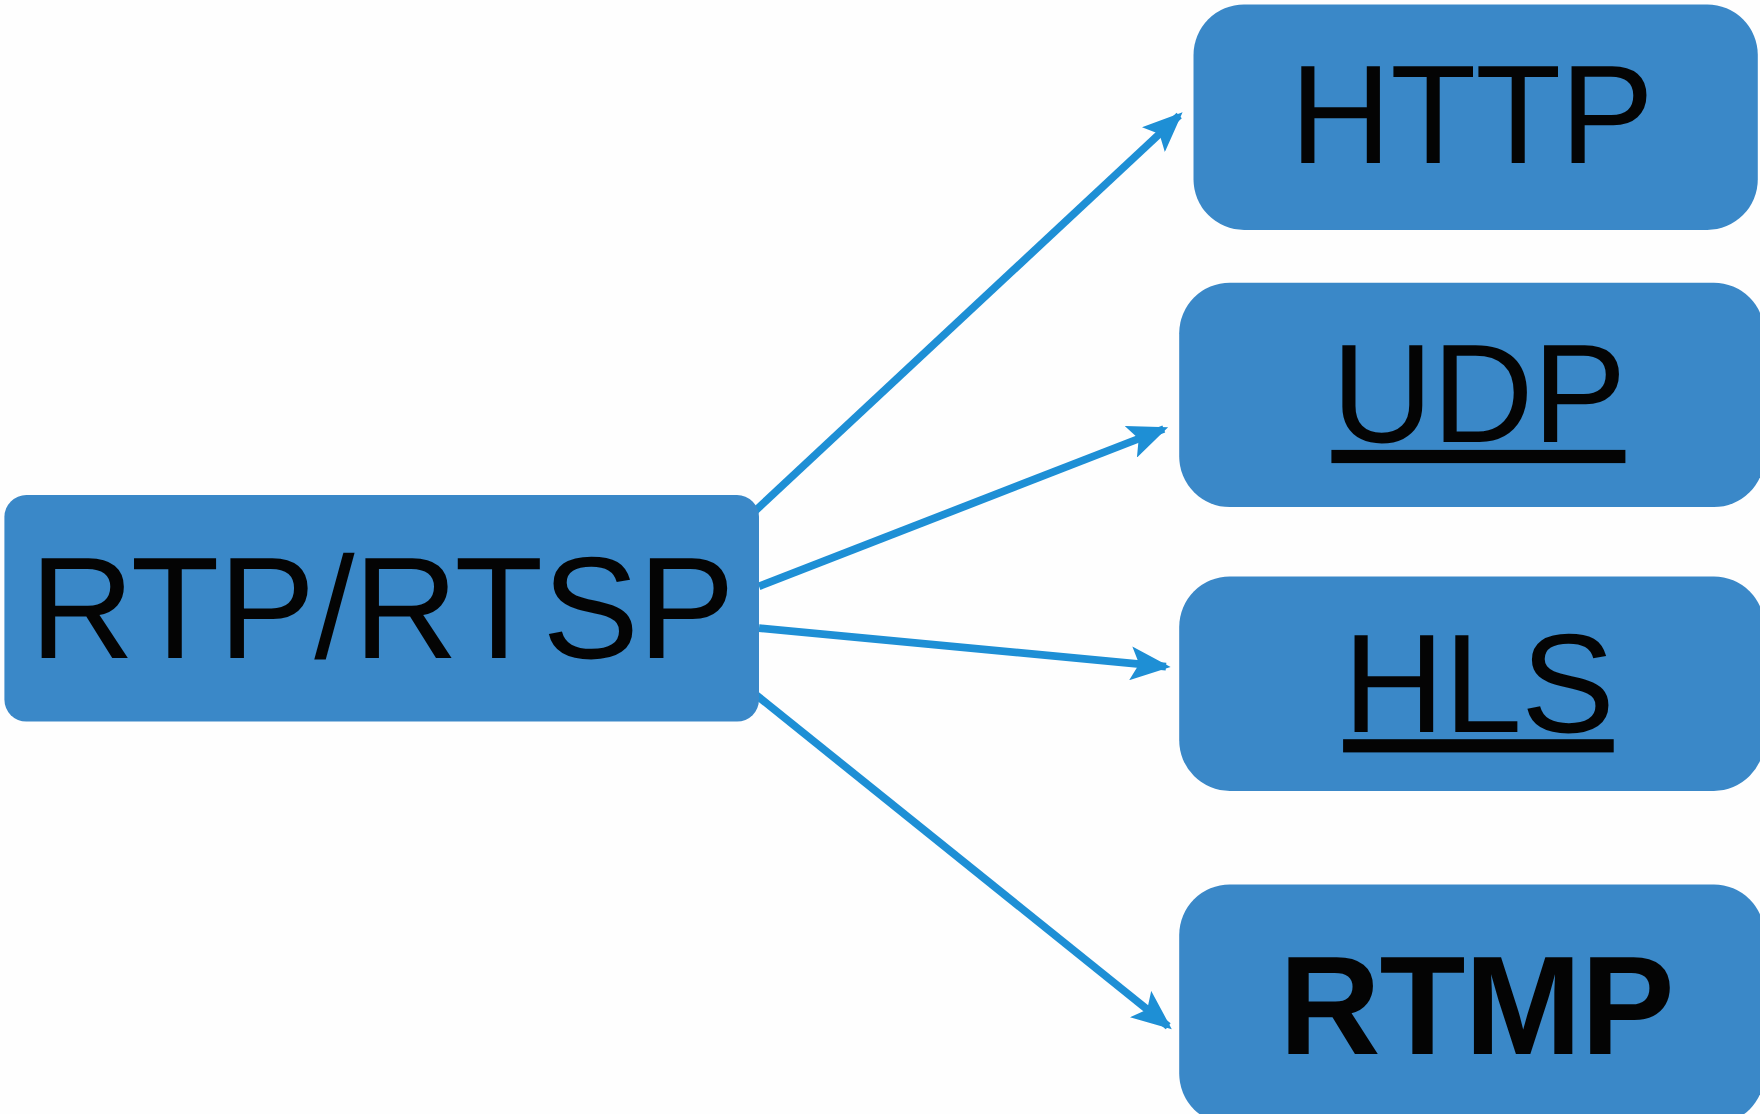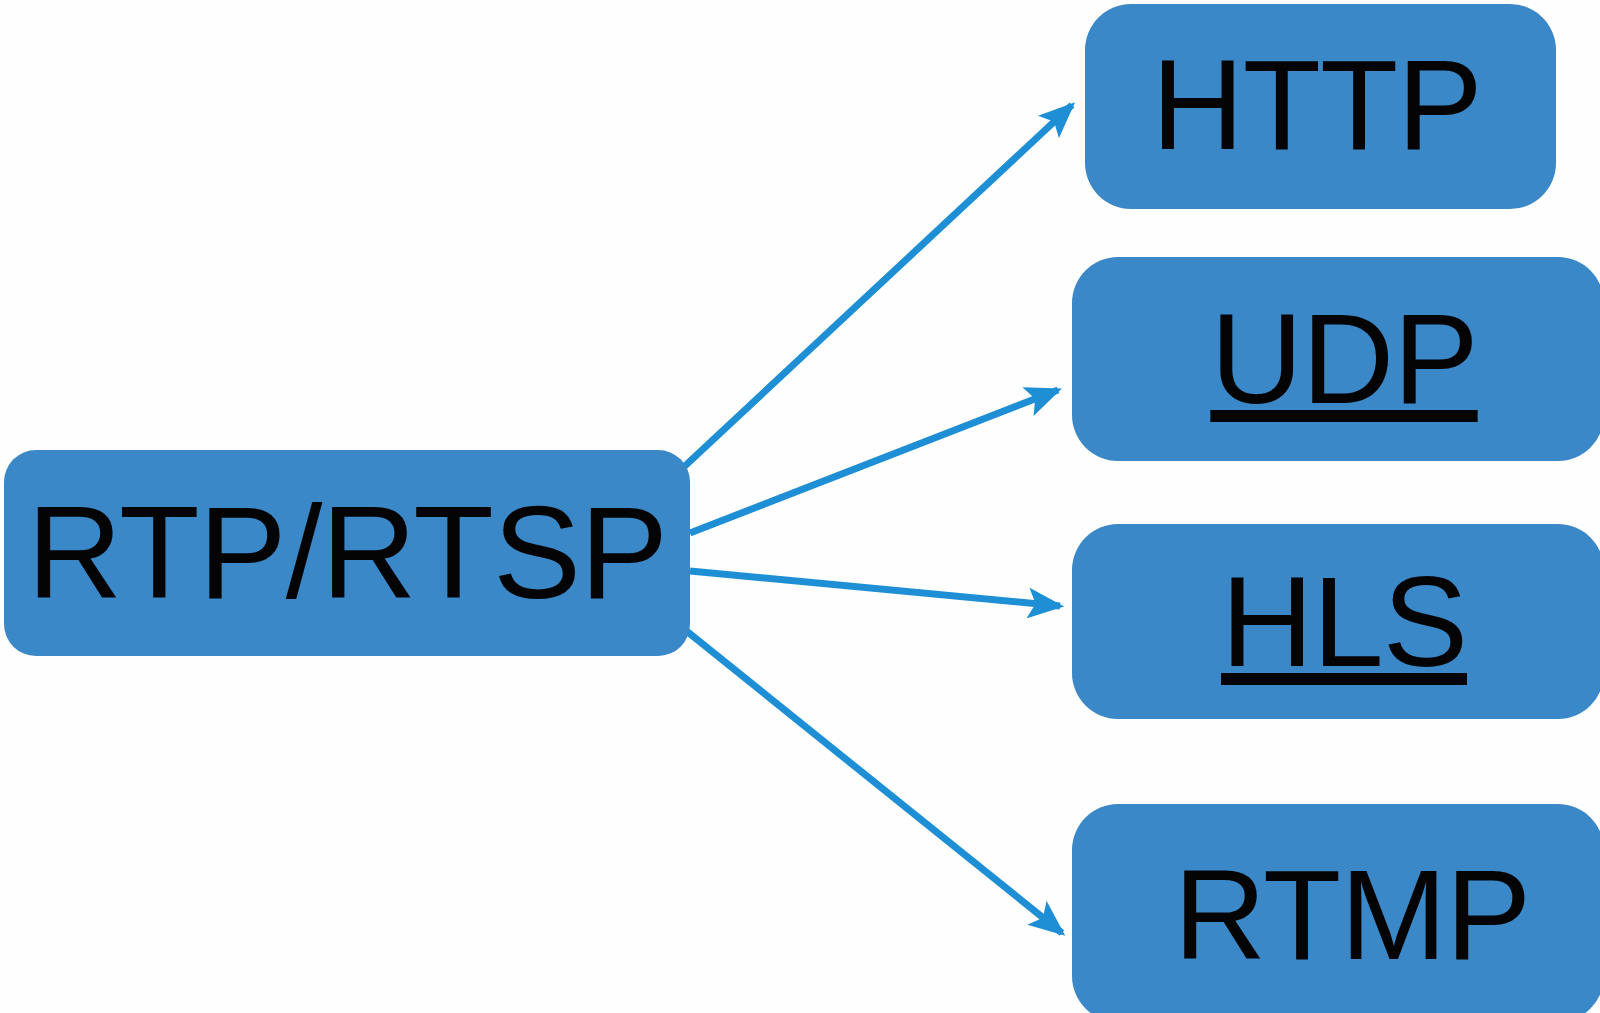--- a/index.html
+++ b/index.html
@@ -42,29 +42,29 @@
     letter-spacing: -1px;
     line-height: 1;
     white-space: nowrap;
   }
   
   #node-source {
     left: 4px;
     top: 450px;
     width: 686px;
     height: 206px;
-    border-radius: 32px;
+    border-radius: 20px;
   }
   #node-source .node-label { font-size: 132px; }
 
   
   #node-http {
     left: 1085px;
     top: 4px;
-    width: 471px;
+    width: 513px;
     height: 205px;
   }
   #node-udp {
     left: 1072px;
     top: 257px;
     width: 532px;
     height: 204px;
   }
   #node-hls {
     left: 1072px;
@@ -79,21 +79,21 @@
     height: 218px;
   }
   #node-http .node-label,
   #node-udp .node-label,
   #node-hls .node-label,
   #node-rtmp .node-label {
     font-size: 128px;
   }
   #node-udp .node-label,
   #node-hls .node-label { position: relative; left: 6px; text-decoration: underline; }
-  #node-rtmp .node-label { position: relative; left: 14px; top: 2px; }
+  #node-rtmp .node-label { position: relative; left: 4px; top: 2px; font-weight: bold; }
   #node-http .node-label { position: relative; left: -4px; top: -2px; }
 </style>
 </head>
 <body>
 
 <div id="canvas">
 
   <svg id="edge-layer" viewBox="0 0 1600 1013" width="1600" height="1013" xmlns="http://www.w3.org/2000/svg">
     <defs>
       <marker id="arrowhead" markerWidth="5.2" markerHeight="4.4" refX="4.6" refY="2.2" orient="auto" markerUnits="strokeWidth">

